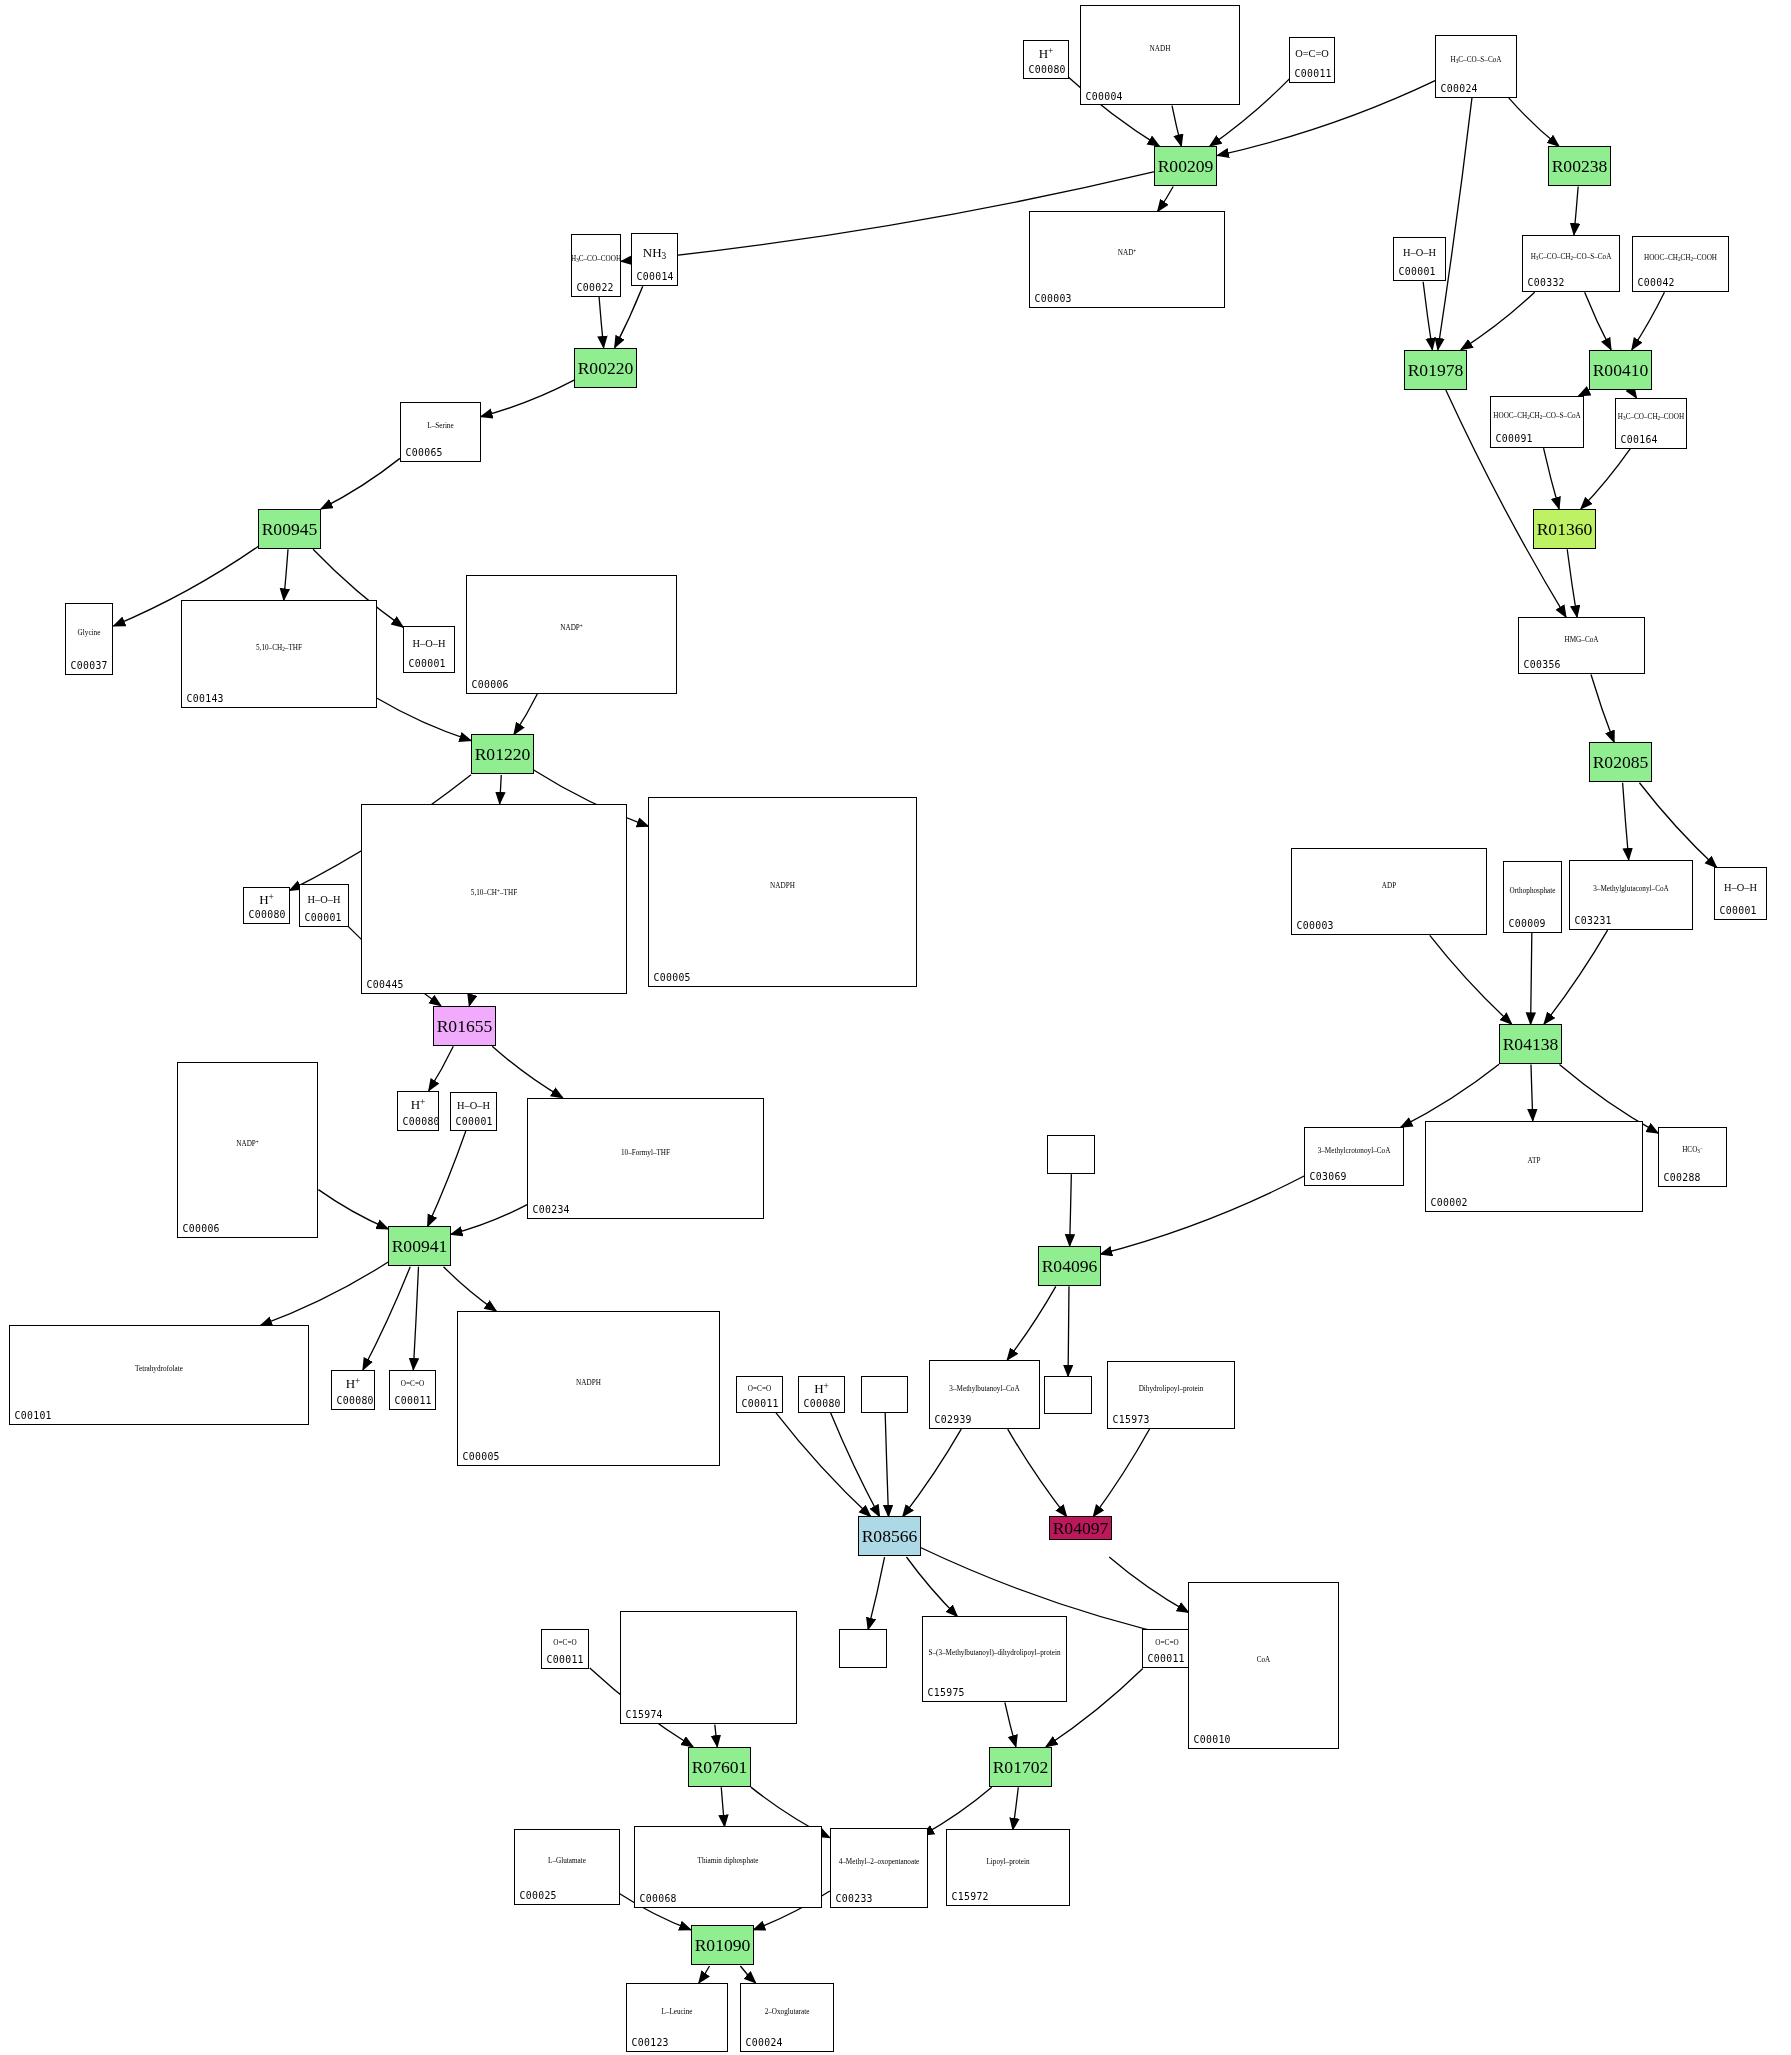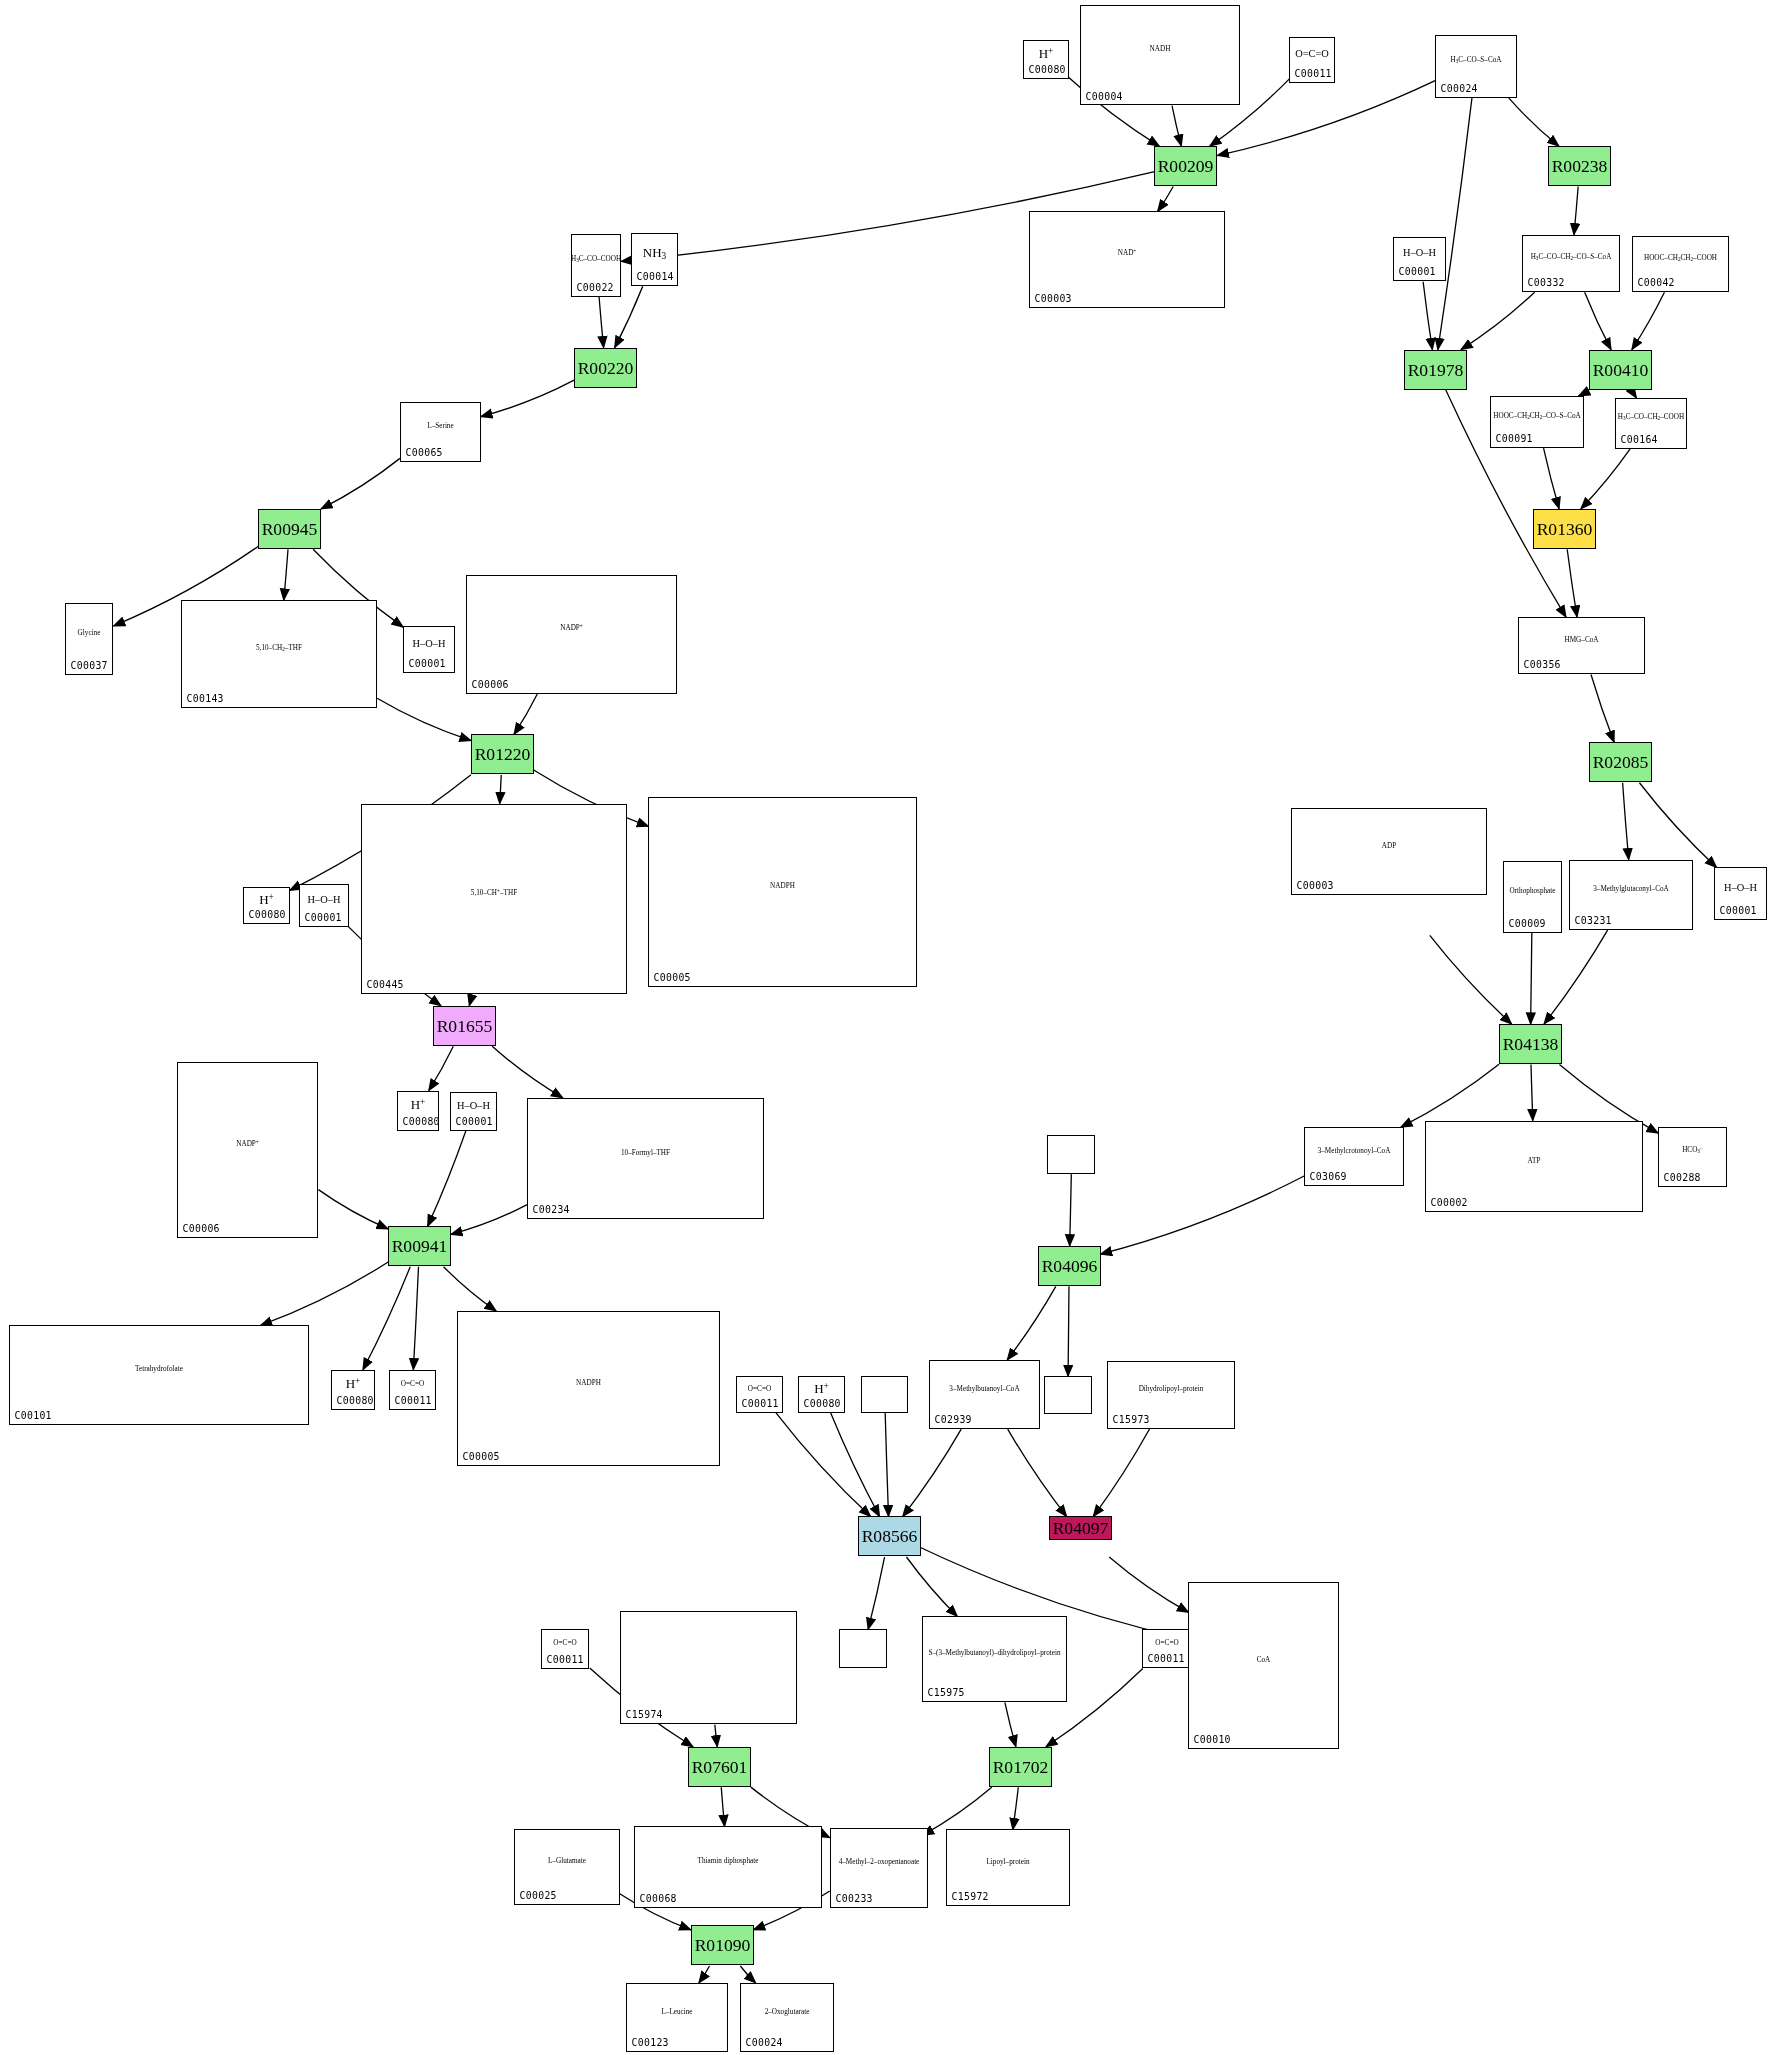--- a/index.html
+++ b/index.html
@@ -130,21 +130,21 @@
       </div>
       <div class="node rxn" style="left: 1404px; top: 350px; width: 63px; height: 40px; background: rgb(144, 238, 144);">
         <span>R01978</span>
       </div>
       <div class="node rxn" style="left: 1589px; top: 350px; width: 63px; height: 40px; background: rgb(144, 238, 144);">
         <span>R00410</span>
       </div>
       <div class="node rxn" style="left: 258px; top: 509px; width: 63px; height: 40px; background: rgb(144, 238, 144);">
         <span>R00945</span>
       </div>
-      <div class="node rxn" style="left: 1533px; top: 509px; width: 63px; height: 40px; background: #fde047; align-items: center;">
+      <div class="node rxn" style="left: 1533px; top: 509px; width: 63px; height: 40px; background: #bef264; align-items: center;">
         <span>R01360</span>
       </div>
       <div class="node rxn" style="left: 471px; top: 734px; width: 63px; height: 40px; background: rgb(144, 238, 144);">
         <span>R01220</span>
       </div>
       <div class="node rxn" style="left: 1589px; top: 742px; width: 63px; height: 40px; background: rgb(144, 238, 144);">
         <span>R02085</span>
       </div>
       <div class="node rxn" style="left: 433px; top: 1006px; width: 63px; height: 40px; background: #f0abfc;">
         <span>R01655</span>
@@ -298,21 +298,21 @@
           <span class="f tiny">5,10–CH<sup>+</sup>–THF</span>
         </div>
         <div class="cid">C00445</div>
       </div>
       <div class="node cpd" style="left: 648px; top: 797px; width: 269px; height: 190px;">
         <div class="struct">
           <span class="f tiny">NADPH</span>
         </div>
         <div class="cid">C00005</div>
       </div>
-      <div class="node cpd" style="left: 1291px; top: 808px; width: 196px; height: 87px;">
+      <div class="node cpd" style="left: 1291px; top: 848px; width: 196px; height: 87px;">
         <div class="struct">
           <span class="f tiny">ADP</span>
         </div>
         <div class="cid">C00003</div>
       </div>
       <div class="node cpd" style="left: 1503px; top: 861px; width: 59px; height: 72px; padding-left: 47px;">
         <div class="struct">
           <span class="f tiny">Orthophosphate</span>
         </div>
         <div class="cid">C00009</div>

